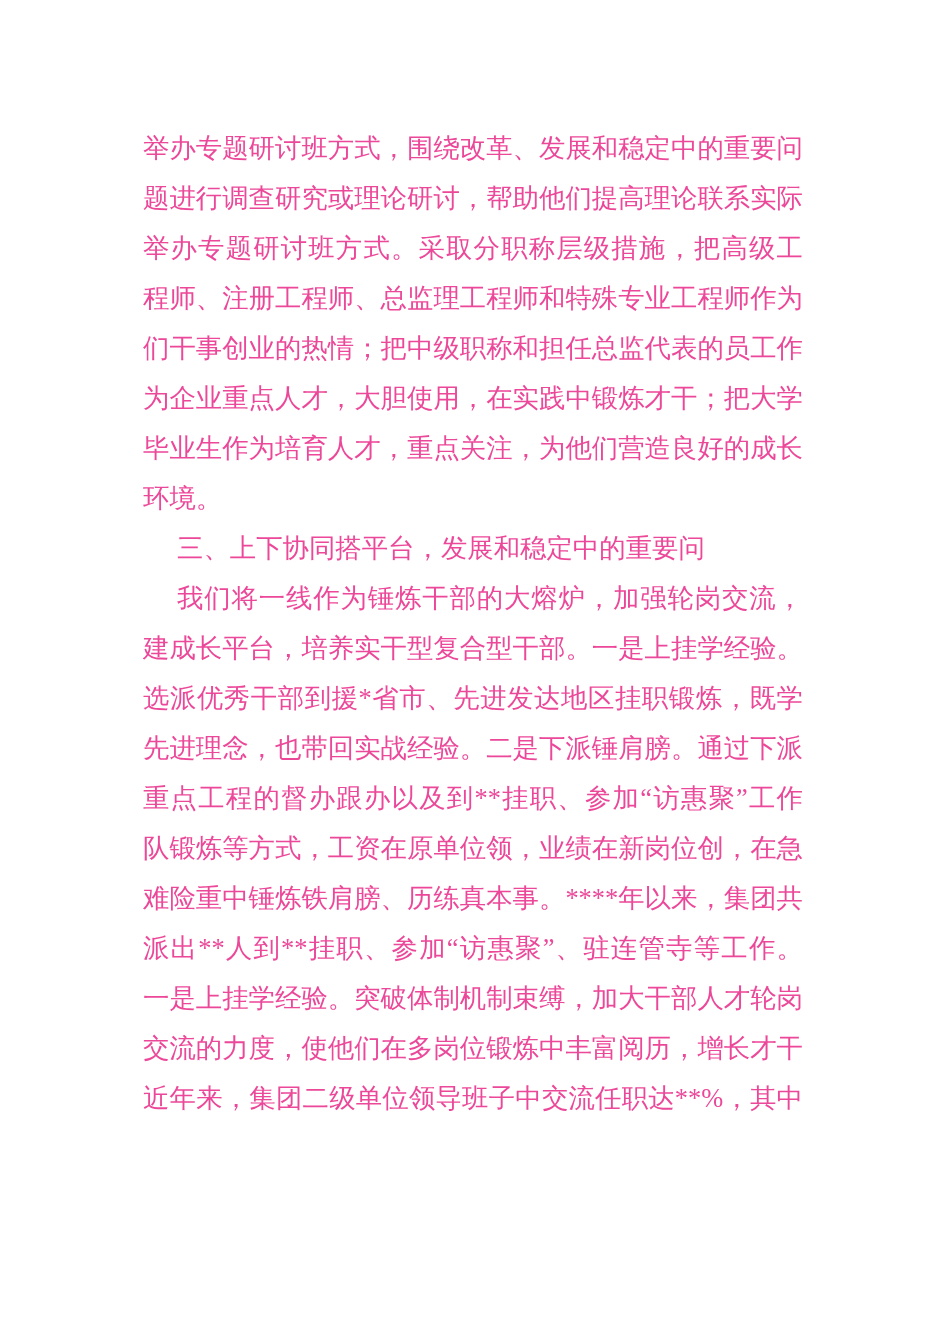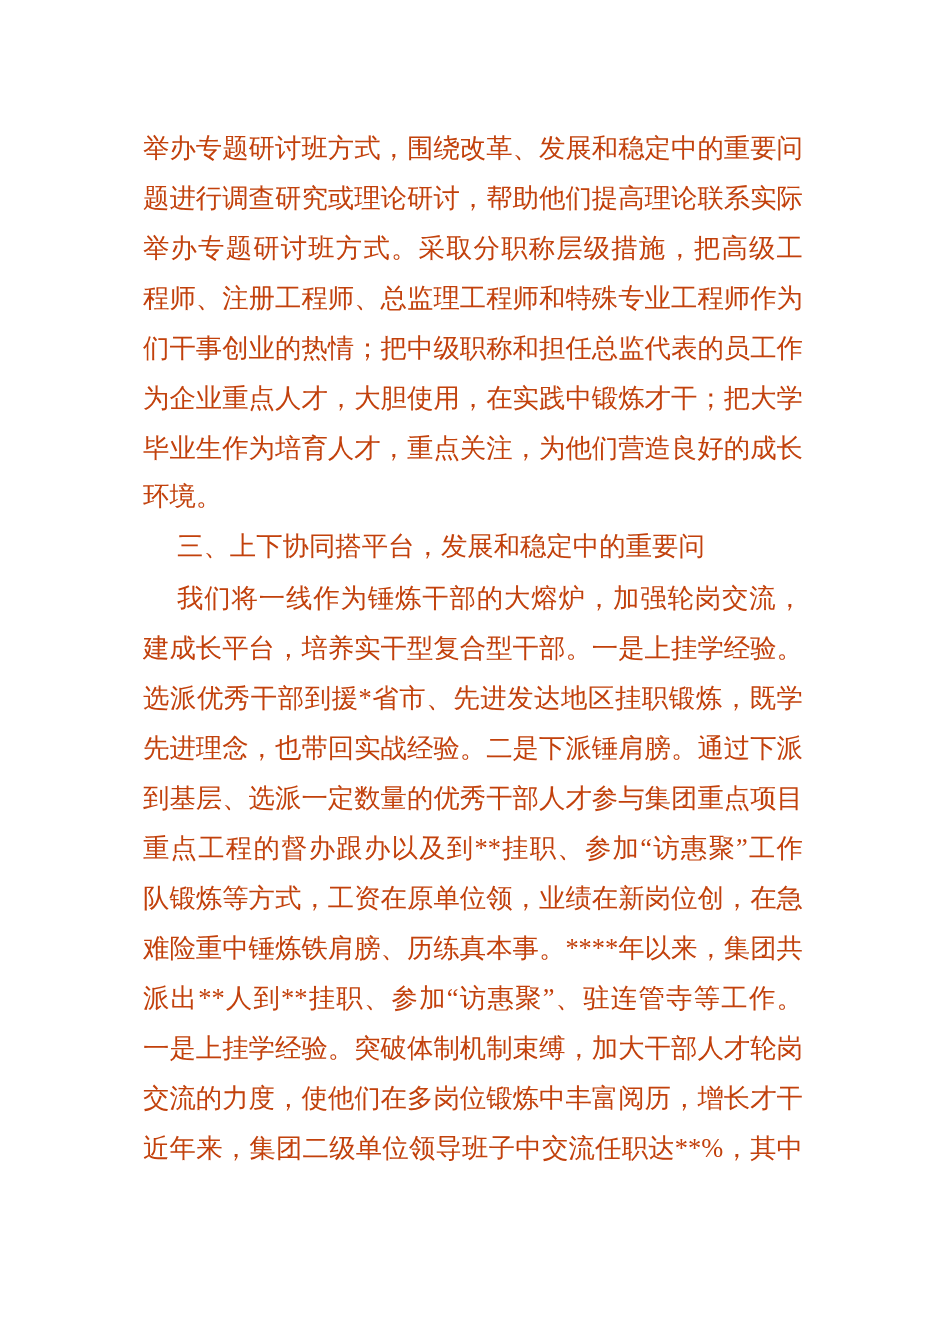--- a/index.html
+++ b/index.html
@@ -33,47 +33,45 @@
     text-align: justify;
     text-align-last: justify;
     text-justify: inter-character;
     white-space: normal;
     height: 50px;
     overflow: hidden;
   }
   .line.left {
     text-align: right;
     text-align-last: left;
-    font-family: Liberation Mono, monospace;
   }
 </style>
 </head>
 <body>
 
 <div class="page" style="background: rgb(255, 255, 255);">
-  <div class="content" style="color: #c2410c;">
+  <div class="content" style="color: #ec4899;">
       <div class="para body">
         <div class="line">举办专题研讨班方式，围绕改革、发展和稳定中的重要问</div>
         <div class="line">题进行调查研究或理论研讨，帮助他们提高理论联系实际</div>
         <div class="line">举办专题研讨班方式。采取分职称层级措施，把高级工</div>
         <div class="line">程师、注册工程师、总监理工程师和特殊专业工程师作为</div>
         <div class="line">们干事创业的热情；把中级职称和担任总监代表的员工作</div>
         <div class="line">为企业重点人才，大胆使用，在实践中锻炼才干；把大学</div>
         <div class="line">毕业生作为培育人才，重点关注，为他们营造良好的成长</div>
         <div class="line left">环境。</div>
       </div>
       <div class="para heading">
         <div class="line left" style="text-indent: 34px;">三、上下协同搭平台，发展和稳定中的重要问</div>
       </div>
       <div class="para body">
         <div class="line" style="text-indent: 34px;">我们将一线作为锤炼干部的大熔炉，加强轮岗交流，搭</div>
         <div class="line">建成长平台，培养实干型复合型干部。一是上挂学经验。</div>
         <div class="line">选派优秀干部到援*省市、先进发达地区挂职锻炼，既学习</div>
         <div class="line">先进理念，也带回实战经验。二是下派锤肩膀。通过下派</div>
-        <div class="line">到基层、选派一定数量的优秀干部人才参与集团重点项目</div>
         <div class="line">重点工程的督办跟办以及到**挂职、参加“访惠聚”工作</div>
         <div class="line">队锻炼等方式，工资在原单位领，业绩在新岗位创，在急</div>
         <div class="line">难险重中锤炼铁肩膀、历练真本事。****年以来，集团共</div>
         <div class="line">派出**人到**挂职、参加“访惠聚”、驻连管寺等工作。</div>
         <div class="line">一是上挂学经验。突破体制机制束缚，加大干部人才轮岗</div>
         <div class="line">交流的力度，使他们在多岗位锻炼中丰富阅历，增长才干</div>
         <div class="line">近年来，集团二级单位领导班子中交流任职达**%，其中</div>
       </div>
     </div>
 </div>

